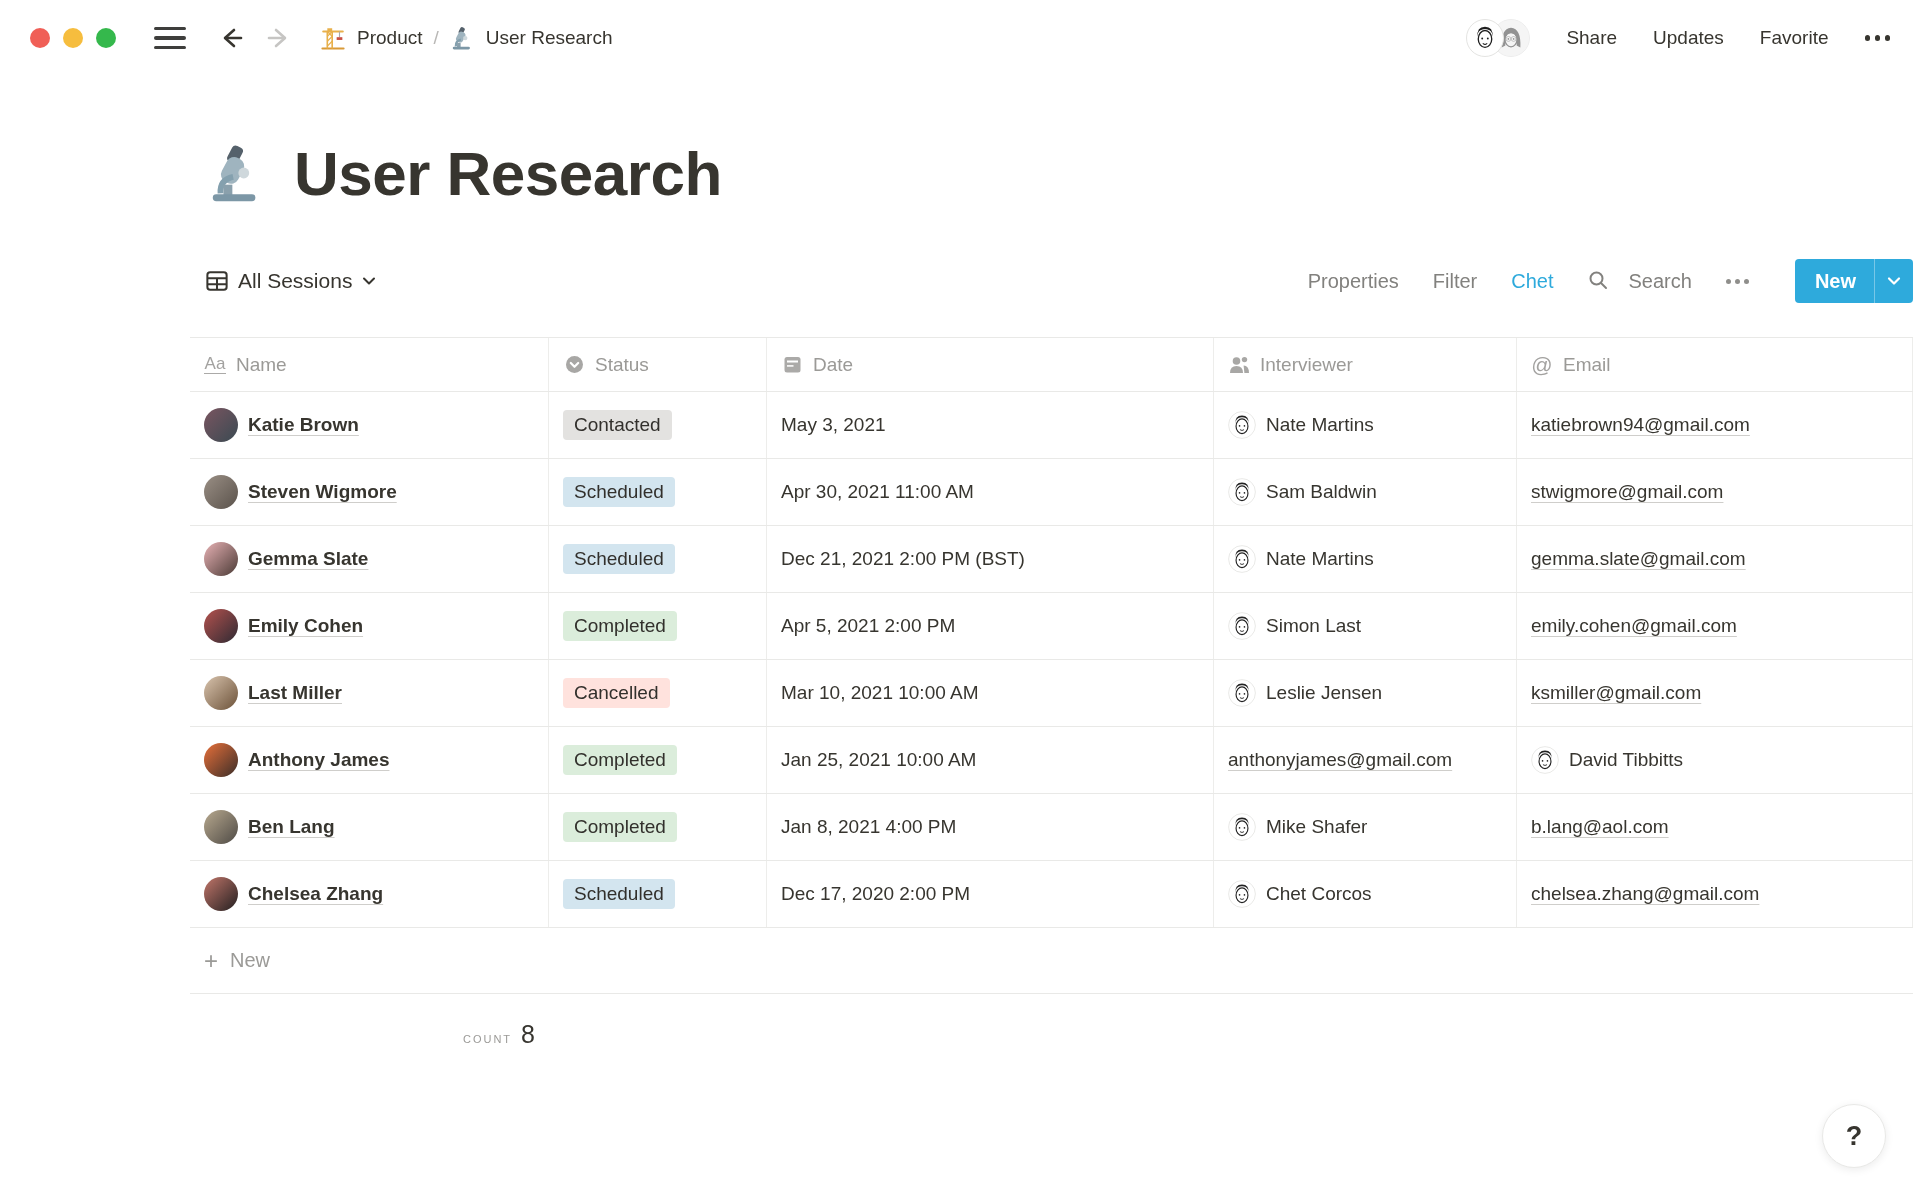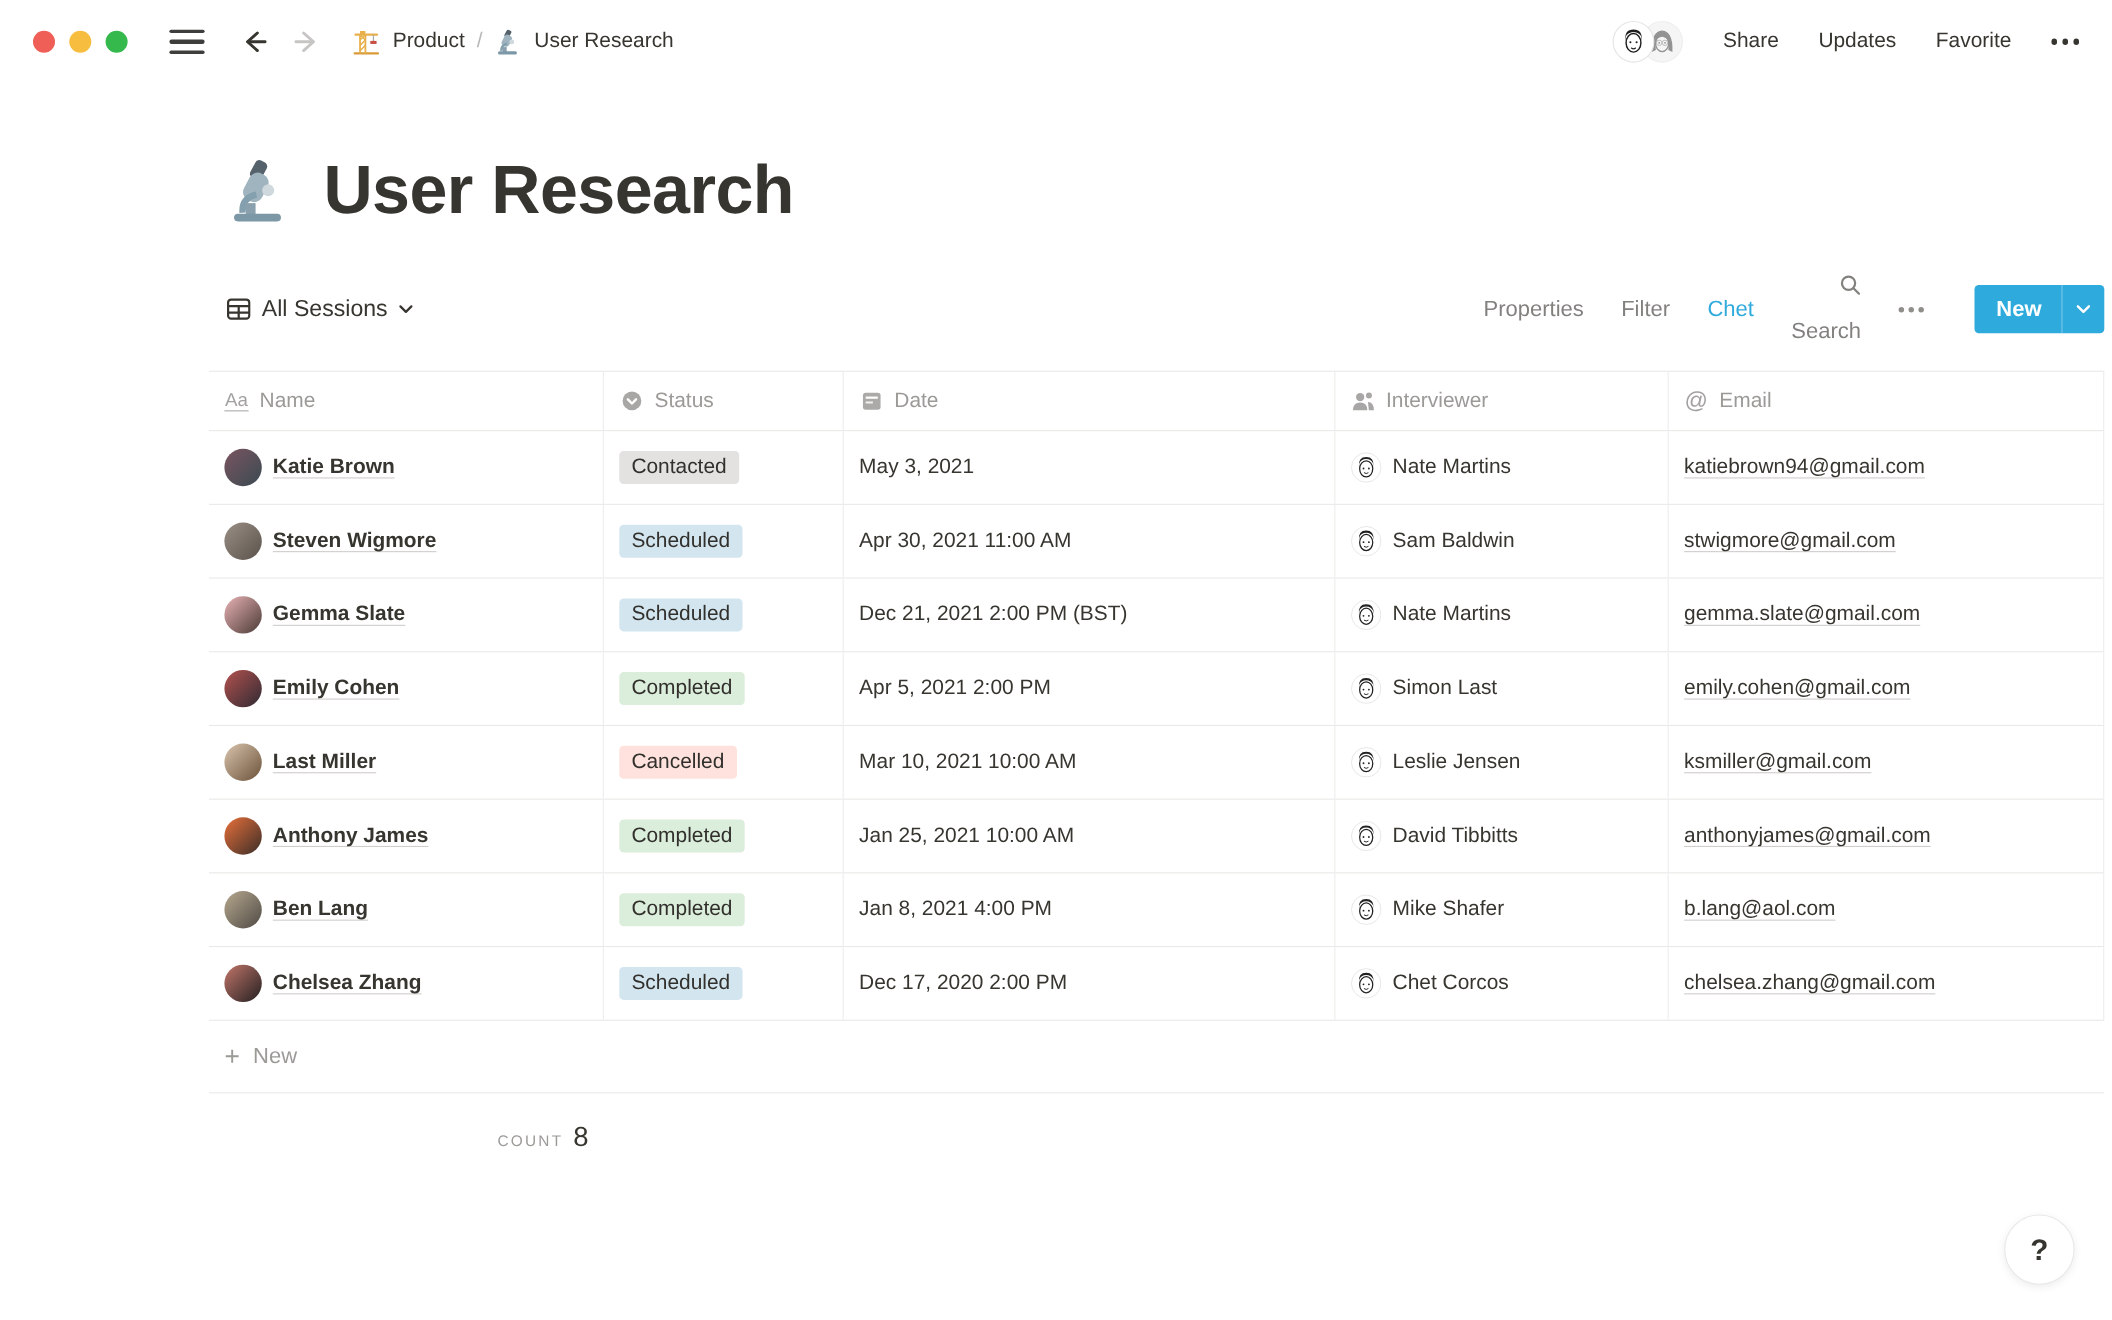--- a/index.html
+++ b/index.html
@@ -28,21 +28,21 @@
   
   .page { margin-left:190px; width:1723px; }
   .title-row { display:flex; align-items:center; gap:26px; padding-left:16px; margin-top:62px; }
   .page-title { font-size:62px; font-weight:700; letter-spacing:-0.5px; }
 
   .view-toolbar { display:flex; align-items:center; margin-top:50px; height:44px; padding-left:16px; }
   .view-name { display:flex; align-items:center; gap:10px; font-size:21px; font-weight:400; cursor:pointer; }
   .toolbar-right { margin-left:auto; display:flex; align-items:center; gap:34px; font-size:20px; color:#82817E; }
   .tool-item { cursor:pointer; }
   .tool-sort { color:var(--accent); }
-  .tool-search { display:flex; align-items:flex-end; gap:21px;flex-direction:column; }
+  .tool-search { display:flex; align-items:flex-start; gap:21px; }
   .tool-dots { display:flex; gap:4px; }
   .tool-dots span { width:5px; height:5px; border-radius:50%; background:#8F8E8B; }
   .new-btn { display:flex; align-items:stretch; background:var(--accent); border-radius:4px; color:#fff;
     font-size:20px; font-weight:700; height:44px; margin-left:12px; cursor:pointer; overflow:hidden; }
   .new-btn-main { display:flex; align-items:center; padding:0 18px 0 20px; }
   .new-btn-arrow { display:flex; align-items:center; padding:0 12px; border-left:1px solid rgba(255,255,255,.35); }
 
   
   .table { margin-top:34px; }
   .trow { display:grid; grid-template-columns:359px 218px 447px 303px 1fr; border-bottom:1px solid #E9E9E7; }
@@ -62,21 +62,21 @@
   .iv-avatar { width:28px; height:28px; flex:none; }
   .email-link { text-decoration:underline; text-decoration-color:#CFCECB; text-underline-offset:4px;
     text-decoration-thickness:1px; cursor:pointer; }
 
   .newrow { display:flex; align-items:center; gap:12px; height:66px; padding:0 14px;
     border-bottom:1px solid #E9E9E7; color:#9B9A97; font-size:20px; cursor:pointer; }
   .plus { font-size:24px; line-height:1; color:#9B9A97; }
 
   .countrow { width:359px; display:flex; justify-content:flex-end; align-items:baseline; gap:9px;
     padding:26px 14px 0 0; }
-  .count-label { font-size:14px; letter-spacing:2px; color:#9B9A97; }
+  .count-label { font-size:11px; letter-spacing:2px; color:#9B9A97; }
   .count-value { font-size:25px; color:#37352F; }
 
   
   .help-btn { position:fixed; right:34px; bottom:32px; width:64px; height:64px; border-radius:50%;
     background:#fff; border:1px solid #E8E8E6; box-shadow:0 2px 8px rgba(0,0,0,.08);
     display:flex; align-items:center; justify-content:center; font-size:27px; font-weight:600; cursor:pointer; }
 
   svg { display:block; }
 </style>
 </head>
@@ -419,34 +419,34 @@
       <span class="row-avatar" style="background: linear-gradient(135deg, rgb(232, 112, 58), rgb(58, 45, 40));"></span>
       <span class="name-link">Anthony James</span>
     </div>
     <div class="cell">
       <span class="pill" style="background: rgb(219, 237, 219);">Completed</span>
     </div>
     <div class="cell">
       <span>Jan 25, 2021 10:00 AM</span>
     </div>
     <div class="cell">
+      <span class="email-link">anthonyjames@gmail.com</span>
+    </div>
+    <div class="cell">
       <span class="iv-avatar">
         <svg width="28" height="28" viewBox="0 0 32 32">
                 <circle cx="16" cy="16" r="15.3" fill="#fff" stroke="#E6E6E4" stroke-width="1"></circle>
                 <path d="M8.5 15 Q7.5 5 16 5 Q24.5 5 23.5 15 L23 11.5 Q21.5 7.5 16 7.2 Q10.5 7.5 9 11.5 Z" fill="#222"></path>
                 <ellipse cx="16" cy="17.4" rx="6.8" ry="8.4" fill="none" stroke="#222" stroke-width="1.3"></ellipse>
                 <circle cx="13.2" cy="17" r=".95" fill="#222"></circle>
                 <circle cx="18.8" cy="17" r=".95" fill="#222"></circle>
                 <path d="M14 21.6 Q16 23.2 18 21.6" stroke="#222" stroke-width="1" fill="none" stroke-linecap="round"></path>
               </svg>
       </span>
       <span>David Tibbitts</span>
-    </div>
-    <div class="cell">
-      <span class="email-link">anthonyjames@gmail.com</span>
     </div>
   </div>
 
   <div class="trow">
     <div class="cell">
       <span class="row-avatar" style="background: linear-gradient(135deg, rgb(184, 169, 143), rgb(78, 74, 69));"></span>
       <span class="name-link">Ben Lang</span>
     </div>
     <div class="cell">
       <span class="pill" style="background: rgb(219, 237, 219);">Completed</span>

